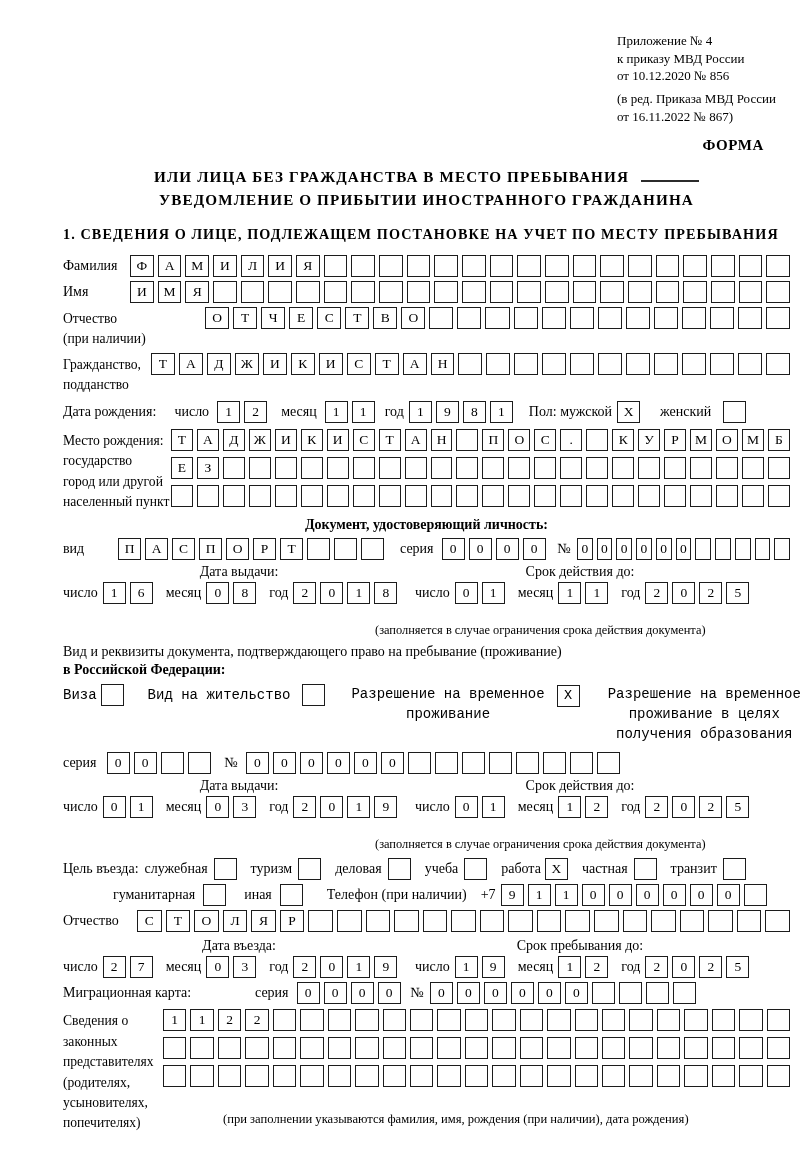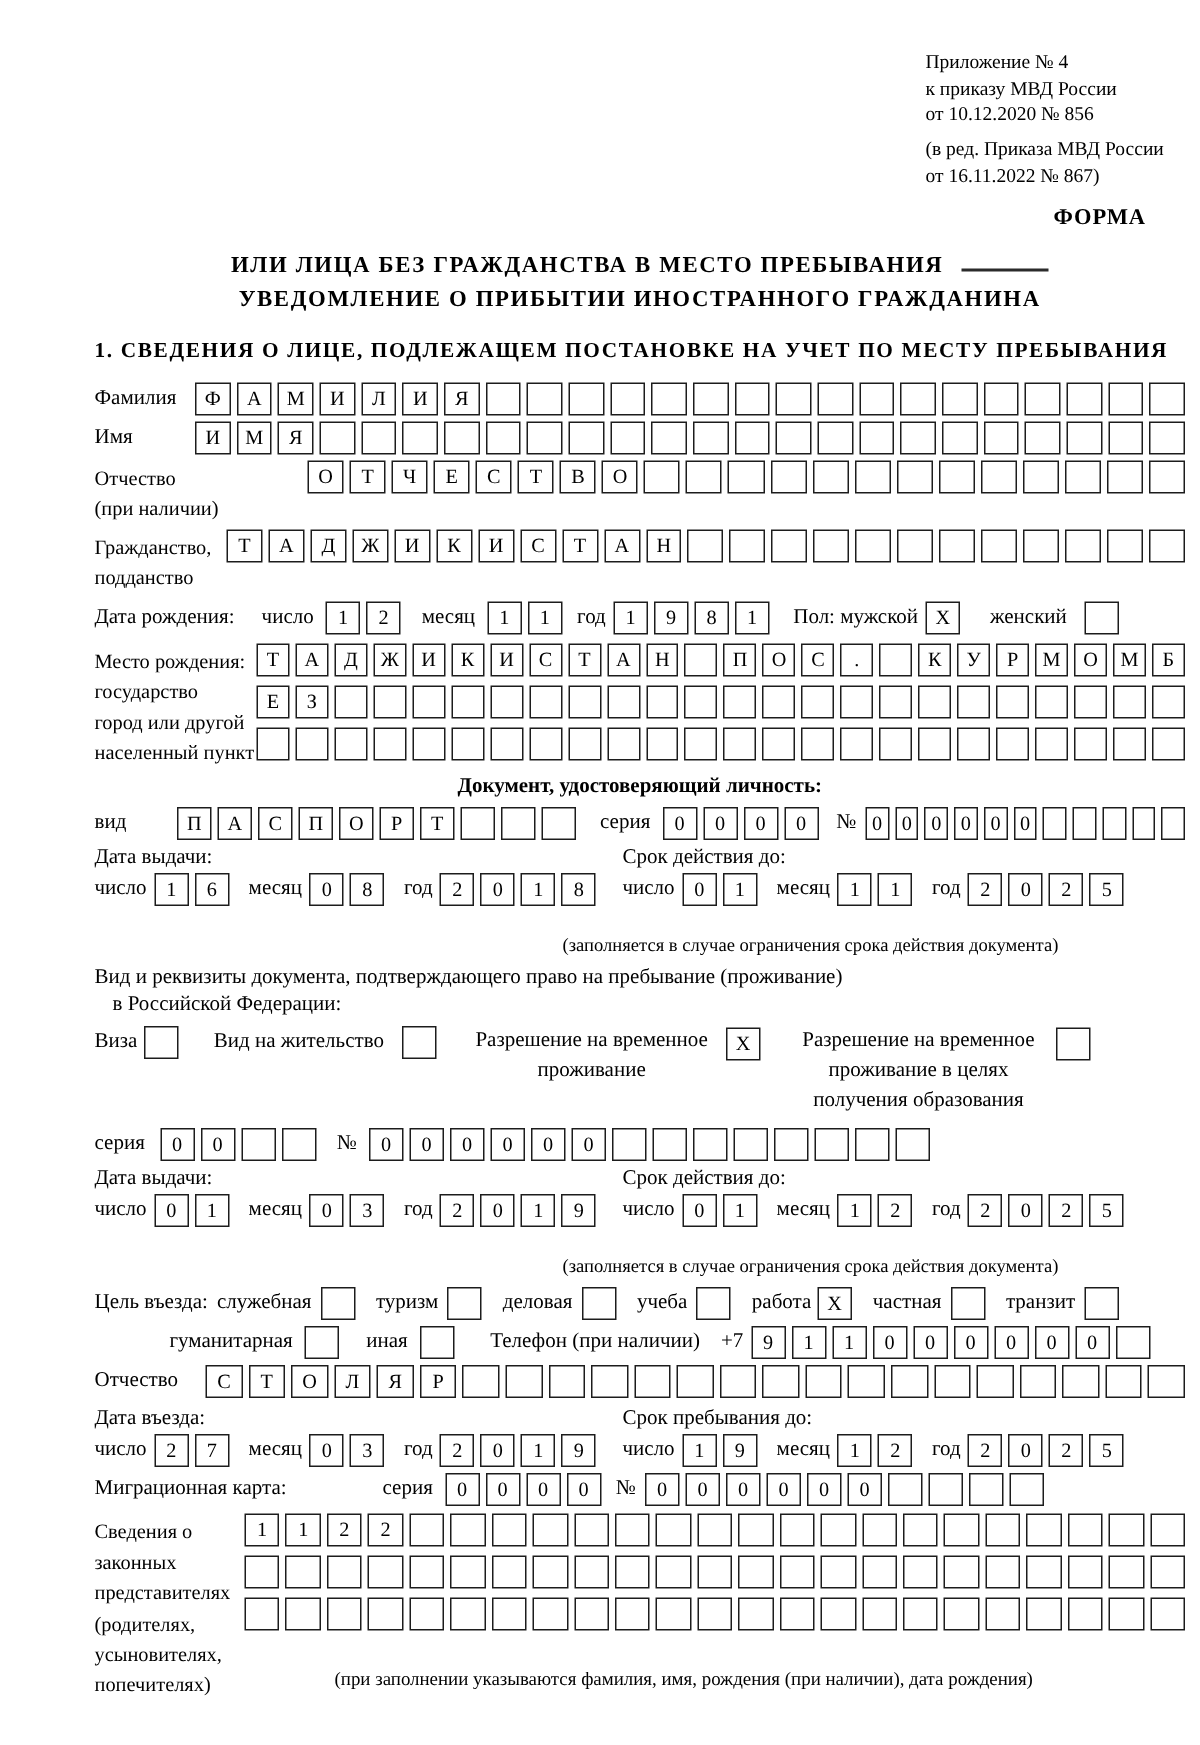--- a/index.html
+++ b/index.html
@@ -28,31 +28,31 @@
   .cells.fixed .cell{flex:none;width:23px;margin-right:4px;}
 
   .colcells{flex:1;display:flex;flex-direction:column;gap:6px;min-width:0;}
   .colcells .cells{flex:none;width:100%;}
 
   .center-b{font-weight:bold;text-align:center;font-size:14px;margin:2px 0 5px;}
 
   .dates{display:flex;margin-bottom:4px;}
   .dcol-l{width:352px;flex:none;}
   .dcol-r{flex:1;}
-  .dhead{font-size:14px;margin-bottom:2px;}
+  .dhead{text-align:center;font-size:14px;margin-bottom:2px;}
   .dcol-r .dhead{padding-right:45px;}
   .dline{display:flex;align-items:flex-start;font-size:14px;}
   .dline .lbl{margin-right:5px;}
   .dline .cells.fixed{margin-right:9px;}
   .dline .cells.fixed:last-child{margin-right:0;}
   .dnote{font-size:12.4px;margin-top:19px;margin-left:-40px;white-space:nowrap;}
 
   .tline{font-size:14px;margin:6px 0 2px;}
-  .tline2{font-size:14px;margin:0 12px 6px;}
-  .optrow{display:flex;align-items:flex-start;margin:2px 0 8px;font-size:14px;}
+  .tline2{font-size:14px;margin:0 0 6px;font-weight:bold;}
+  .optrow{display:flex;align-items:flex-start;margin:2px 0 8px;font-size:14px;font-family:Liberation Mono, monospace;}
   .opt-text{text-align:center;line-height:1.45;font-size:14px;flex:none;}
 
   .rep-note{font-size:12.6px;margin-left:160px;margin-top:2px;white-space:nowrap;}
 </style>
 </head>
 <body>
 
 <div class="page">
 
   <div class="hdr-block">

